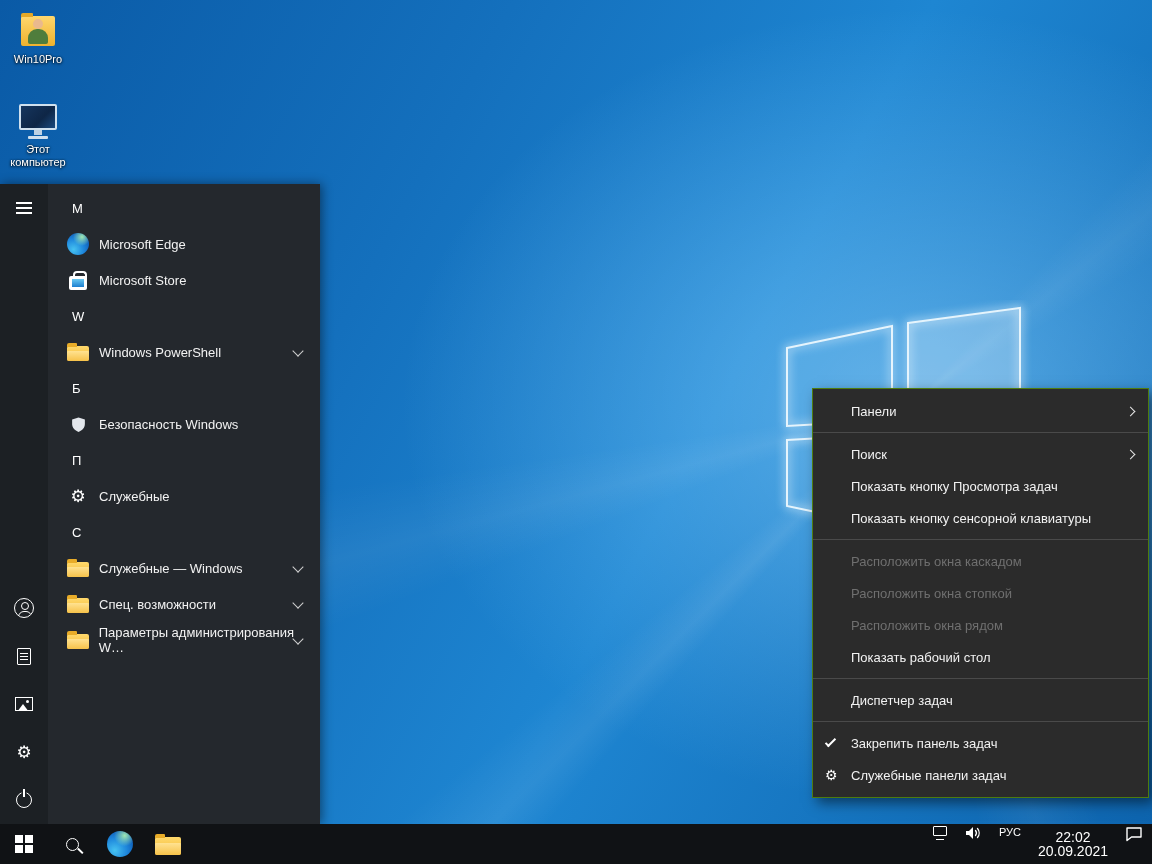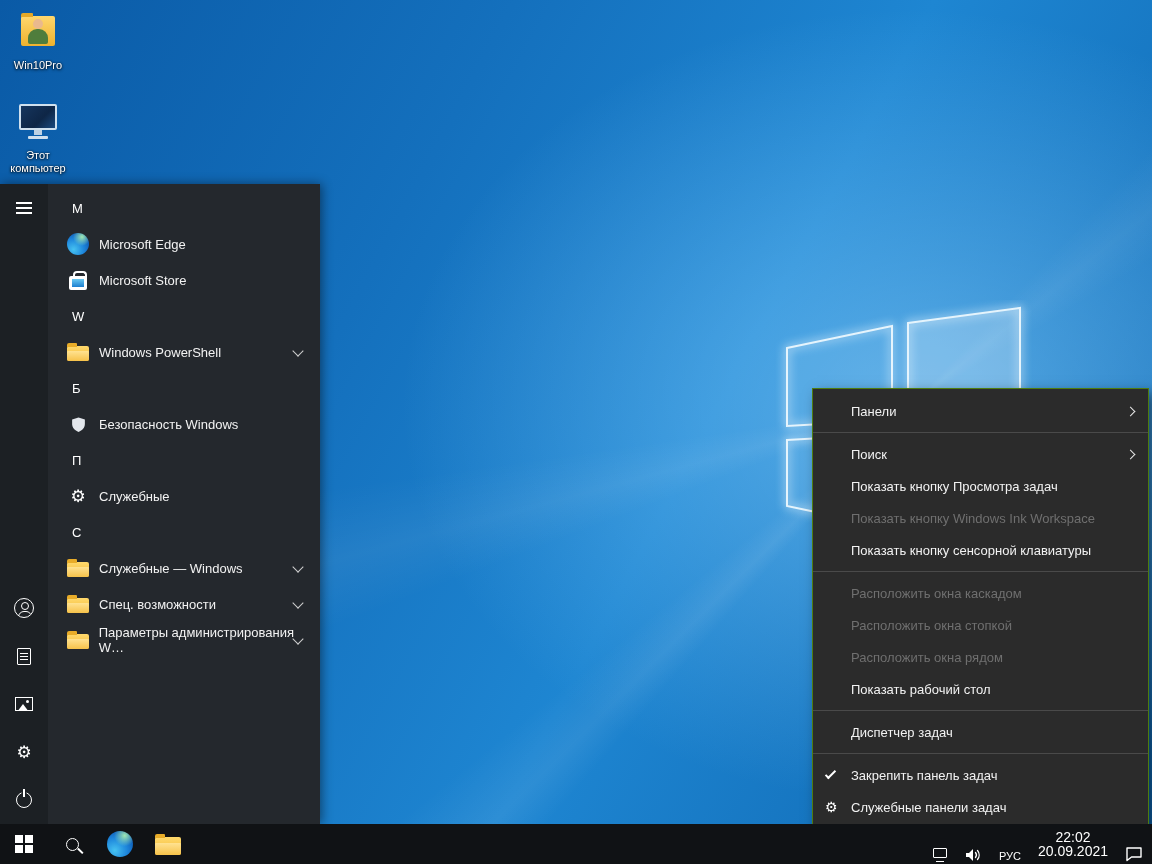--- a/index.html
+++ b/index.html
@@ -15,21 +15,21 @@
   .rays { position:absolute; inset:0;
     background: conic-gradient(from 215deg at 79% 47%,
       transparent 0 6deg, rgba(255,255,255,.07) 10deg, transparent 16deg,
       transparent 34deg, rgba(255,255,255,.06) 40deg, transparent 47deg,
       transparent 188deg, rgba(255,255,255,.05) 196deg, transparent 204deg,
       transparent 300deg, rgba(255,255,255,.05) 308deg, transparent 316deg); }
   .winlogo { position:absolute; left:772px; top:300px; }
 
   
   .desktop-icon { position:absolute; width:74px; display:flex; flex-direction:column;
-    align-items:center; gap:9px; }
+    align-items:center; gap:3px; }
   .di-label { color:#fff; font-size:11px; text-align:center; line-height:13px;
     text-shadow:0 1px 3px rgba(0,0,0,.9), 0 0 2px rgba(0,0,0,.7); }
   .di-win10pro { width:40px; height:40px; position:relative; }
   .di-win10pro .fold { position:absolute; left:3px; right:3px; top:6px; bottom:4px;
     background:linear-gradient(#ffd76e,#eeb22e); border-radius:2px; }
   .di-win10pro .fold::before { content:""; position:absolute; top:-3px; left:0;
     width:12px; height:4px; background:#e3a828; border-radius:2px 1px 0 0; }
   .di-win10pro .head { position:absolute; top:9px; left:15px; width:10px; height:10px;
     border-radius:50%; background:#eab98d; }
   .di-win10pro .body { position:absolute; top:19px; left:10px; width:20px; height:15px;
@@ -126,21 +126,21 @@
   .taskbar { position:absolute; left:0; bottom:0; width:1152px; height:40px; background:#101215;
     display:flex; align-items:center; z-index:10; }
   .tb-btn { width:48px; height:40px; display:flex; align-items:center; justify-content:center; }
   .i-win { width:18px; height:18px; display:grid; grid-template-columns:1fr 1fr;
     grid-template-rows:1fr 1fr; gap:2px; }
   .i-win i { background:#fff; display:block; }
   .i-search { width:13px; height:13px; border:1.6px solid #fff; border-radius:50%; position:relative; }
   .i-search::after { content:""; position:absolute; width:7px; height:1.6px; background:#fff;
     transform:rotate(45deg); right:-6px; bottom:-2px; }
   .tray { margin-left:auto; display:flex; align-items:center; height:100%; }
-  .tray-btn { height:36px; display:flex; align-items:flex-end; justify-content:center; padding:0 9px; }
+  .tray-btn { height:36px; display:flex; align-items:flex-start; justify-content:center; padding:0 9px; }
   .i-net { width:14px; height:10px; border:1.5px solid #fff; border-radius:1px; position:relative; margin-bottom:4px; }
   .i-net::after { content:""; position:absolute; left:50%; transform:translateX(-50%); bottom:-5px;
     width:8px; height:1.5px; background:#fff; }
   .tray-text { color:#fff; font-size:11px; }
   .clock { display:flex; flex-direction:column; align-items:center; justify-content:center;
     color:#fff; font-size:14px; line-height:14px; padding:0 8px; }
 </style>
 </head>
 <body>
 
@@ -298,24 +298,20 @@
   <div class="ctx-sep"></div>
   <div class="ctx-item">
     <span class="gut"></span>
     <span>Поиск</span>
     <span class="chev-right"></span>
   </div>
   <div class="ctx-item">
     <span class="gut"></span>
     <span>Показать кнопку Просмотра задач</span>
   </div>
-  <div class="ctx-item disabled">
-    <span class="gut"></span>
-    <span>Показать кнопку Windows Ink Workspace</span>
-  </div>
   <div class="ctx-item">
     <span class="gut"></span>
     <span>Показать кнопку сенсорной клавиатуры</span>
   </div>
   <div class="ctx-sep"></div>
   <div class="ctx-item disabled">
     <span class="gut"></span>
     <span>Расположить окна каскадом</span>
   </div>
   <div class="ctx-item disabled">

